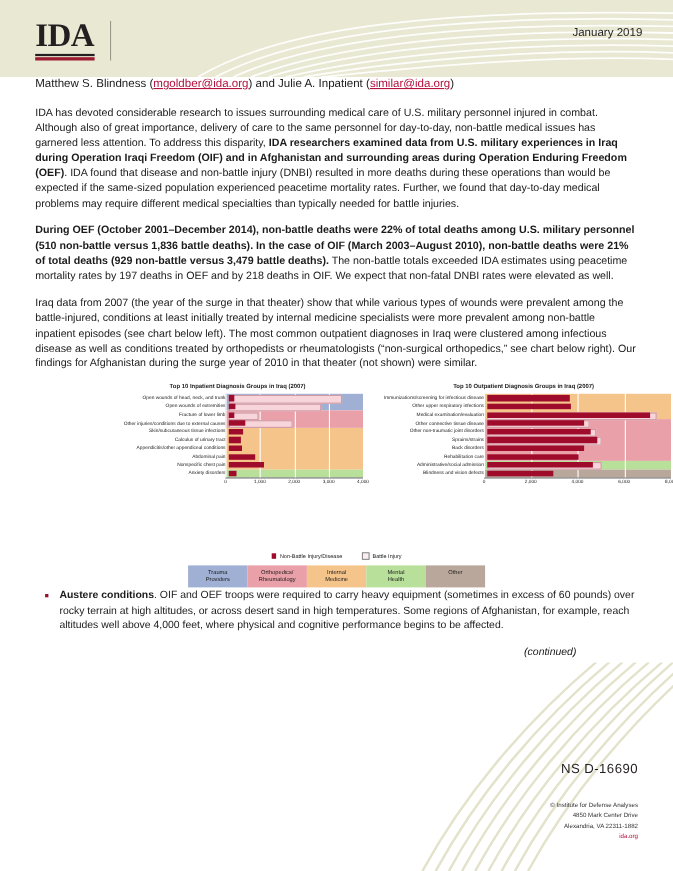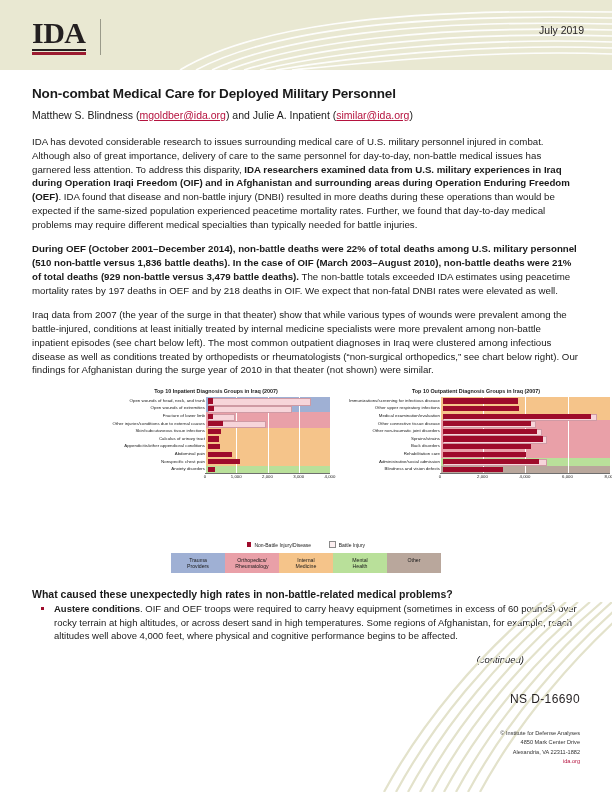--- a/index.html
+++ b/index.html
@@ -185,27 +185,26 @@
 
     <div class="logo-block">
       <div class="ida-mark">
         <div class="ida-text">IDA</div>
         <div class="ida-rule1"></div>
         <div class="ida-rule2"></div>
       </div>
       <div class="hdr-div"></div>
     </div>
 
-    <div class="hdr-date">July 2019</div>
+    <div class="hdr-date">January 2019</div>
   </div>
 
   <div class="content">
     <div class="inner">
 
-      <h1 class="doc-title">Non-combat Medical Care for Deployed Military Personnel</h1>
 
       <div class="authors">
         <span>Matthew S. Blindness (</span><a class="email" href="#">mgoldber@ida.org</a><span>) and Julie A. Inpatient (</span><a class="email" href="#">similar@ida.org</a><span>)</span>
       </div>
 
       <div id="paragraphs">
           <p class="para"><span>IDA has devoted considerable research to issues surrounding medical care of U.S. military personnel injured in combat. Although also of great importance, delivery of care to the same personnel for day-to-day, non-battle medical issues has garnered less attention. To address this disparity, </span><b>IDA researchers examined data from U.S. military experiences in Iraq during Operation Iraqi Freedom (OIF) and in Afghanistan and surrounding areas during Operation Enduring Freedom (OEF)</b><span>. IDA found that disease and non-battle injury (DNBI) resulted in more deaths during these operations than would be expected if the same-sized population experienced peacetime mortality rates. Further, we found that day-to-day medical problems may require different medical specialties than typically needed for battle injuries.</span></p>
           <p class="para"><b>During OEF (October 2001–December 2014), non-battle deaths were 22% of total deaths among U.S. military personnel (510 non-battle versus 1,836 battle deaths). In the case of OIF (March 2003–August 2010), non-battle deaths were 21% of total deaths (929 non-battle versus 3,479 battle deaths).</b><span> The non-battle totals exceeded IDA estimates using peacetime mortality rates by 197 deaths in OEF and by 218 deaths in OIF. We expect that non-fatal DNBI rates were elevated as well.</span></p>
           <p class="para"><span>Iraq data from 2007 (the year of the surge in that theater) show that while various types of wounds were prevalent among the battle-injured, conditions at least initially treated by internal medicine specialists were more prevalent among non-battle inpatient episodes (see chart below left). The most common outpatient diagnoses in Iraq were clustered among infectious disease as well as conditions treated by orthopedists or rheumatologists (“non-surgical orthopedics,” see chart below right). Our findings for Afghanistan during the surge year of 2010 in that theater (not shown) were similar.</span></p>
         </div>
@@ -415,21 +414,20 @@
           </div>
           <div class="cat" style="background: rgb(185, 224, 154);">
             <div>Mental</div>
             <div>Health</div>
           </div>
           <div class="cat" style="background: rgb(185, 167, 156);">
             <div>Other</div>
           </div>
         </div>
 
-      <h2 class="qtitle">What caused these unexpectedly high rates in non-battle-related medical problems?</h2>
 
       <ul class="bullets" id="bullets">
           <li><b>Austere conditions</b><span>. OIF and OEF troops were required to carry heavy equipment (sometimes in excess of 60 pounds) over rocky terrain at high altitudes, or across desert sand in high temperatures. Some regions of Afghanistan, for example, reach altitudes well above 4,000 feet, where physical and cognitive performance begins to be affected.</span></li>
         </ul>
 
       <div class="continued">(continued)</div>
     </div>
   </div>
 
   <div class="footer-deco">

